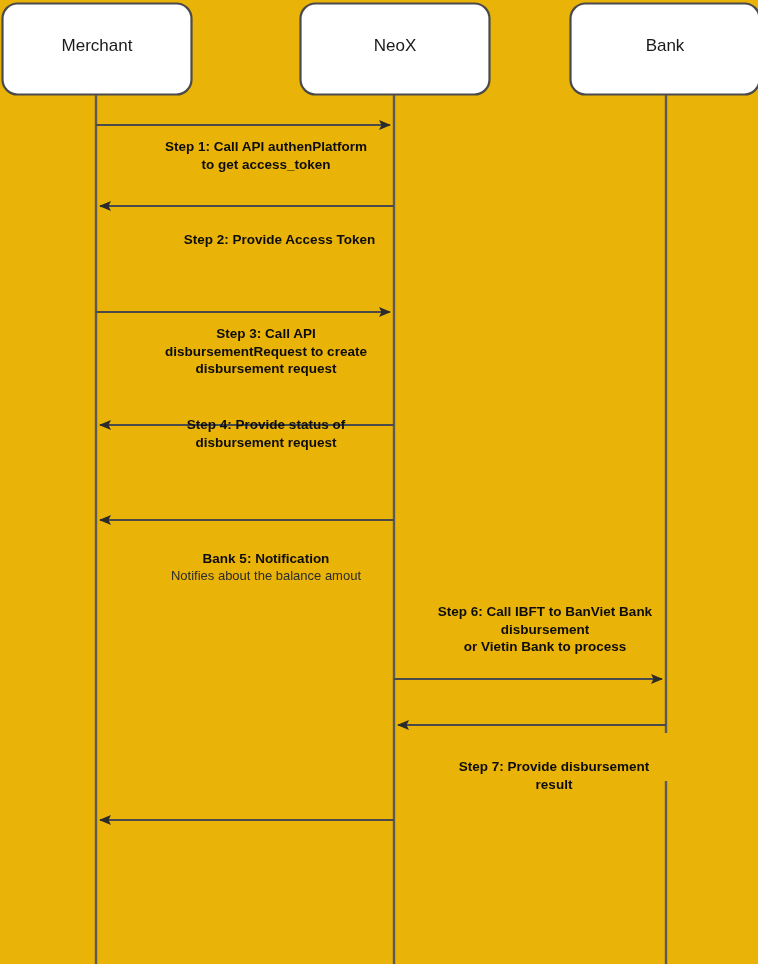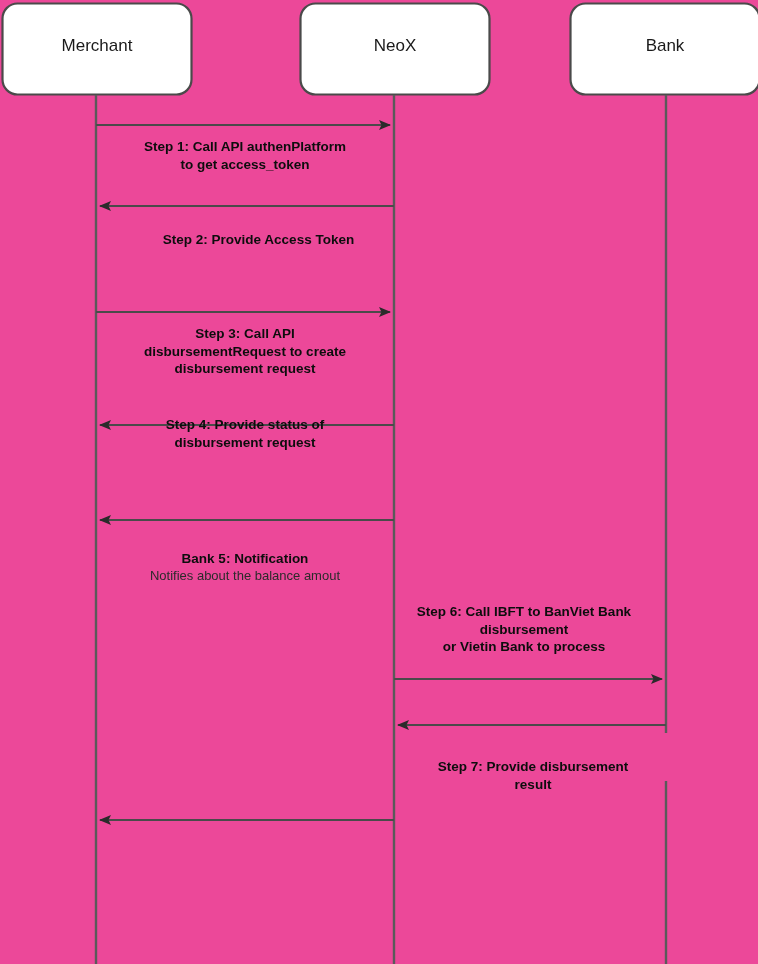--- a/index.html
+++ b/index.html
@@ -9,21 +9,21 @@
     background: #ffffff;
   }
   body {
     font-family: "Liberation Sans", "DejaVu Sans", sans-serif;
     -webkit-font-smoothing: antialiased;
   }
   #diagram-root {
     position: relative;
     width: 758px;
     height: 964px;
-    background: #ec4899;
+    background: #eab308;
     overflow: hidden;
   }
   svg.canvas {
     position: absolute;
     left: 0;
     top: 0;
     width: 758px;
     height: 964px;
     display: block;
   }
@@ -35,20 +35,21 @@
     font-weight: 400;
     line-height: 1.1;
     white-space: nowrap;
     pointer-events: none;
   }
   .msg-label {
     position: absolute;
     text-align: center;
     color: #111111;
     line-height: 1.30;
+    padding-left: 21px;
   }
   .msg-label .msg-title {
     display: block;
     font-weight: bold;
     font-size: 13.5px;
     color: #0d0d0d;
   }
   .msg-label .msg-sub {
     display: block;
     font-weight: normal;

